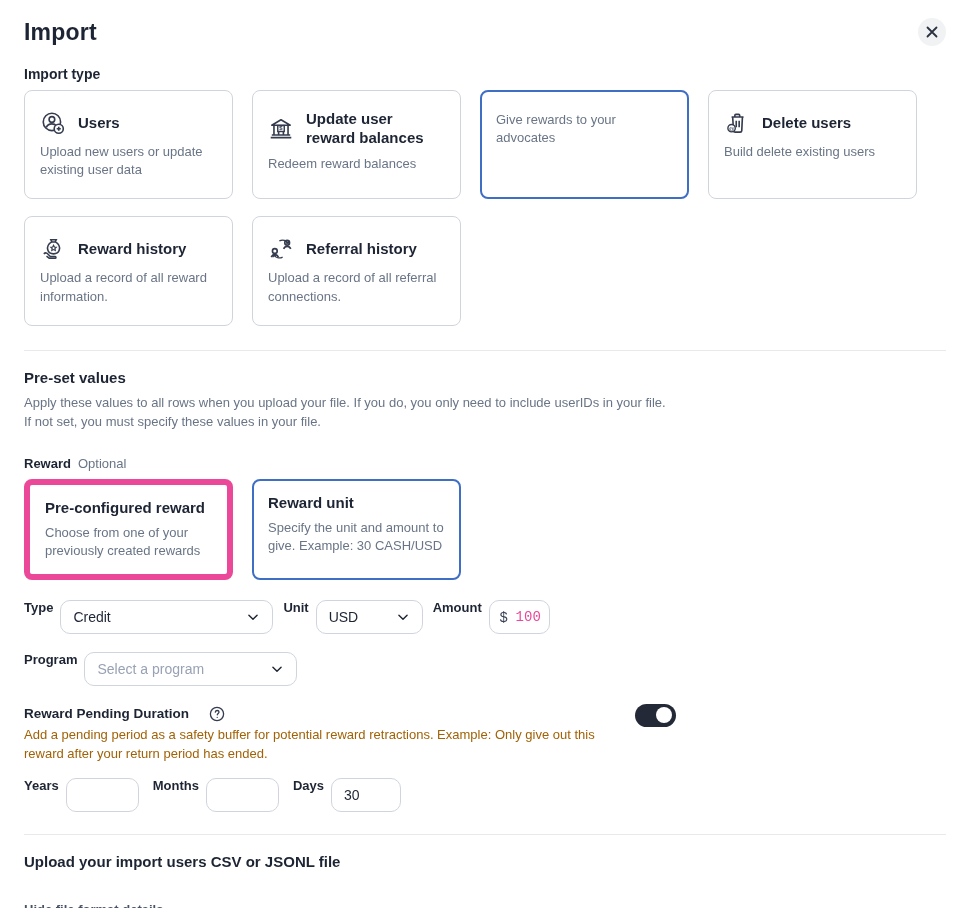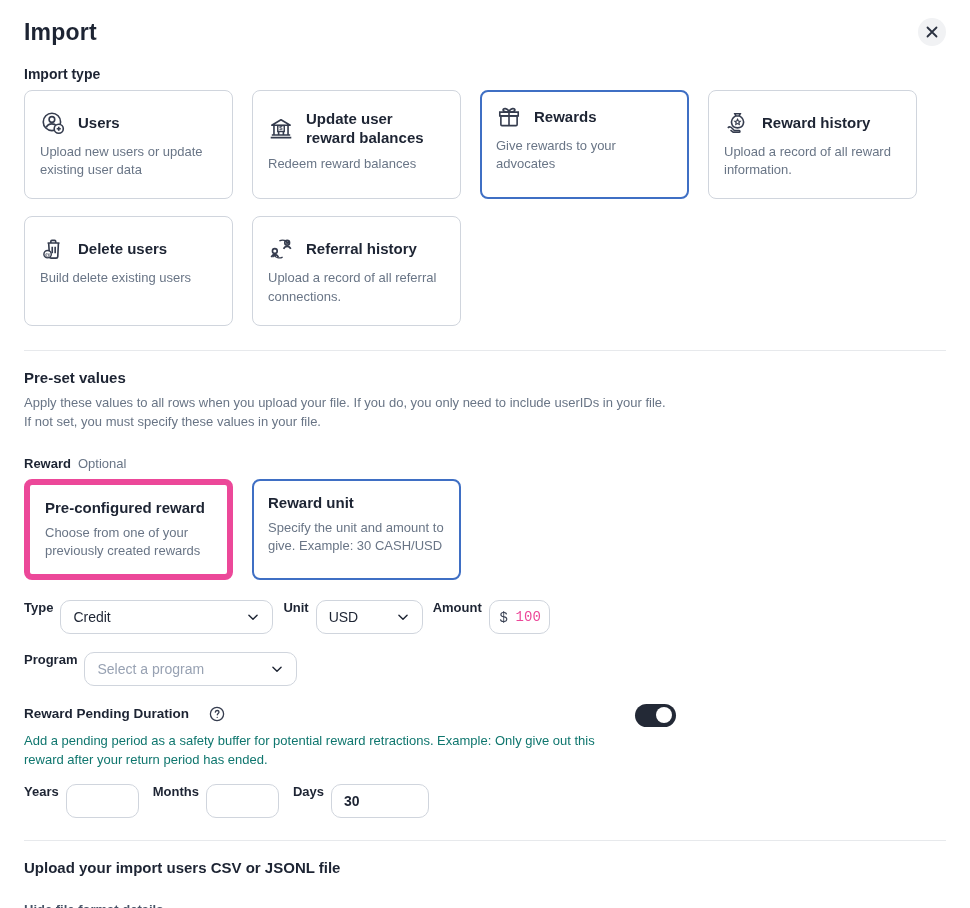--- a/index.html
+++ b/index.html
@@ -52,29 +52,29 @@
   .amount-input { border:none; outline:none; width:30px; font-size:14px; font-family:Liberation Mono, monospace; color:#ec4899; }
   .placeholder { color:#98a2b3; }
 
   .program-wrap { margin-top:18px; }
 
   
   .pending { position:relative; margin-top:20px; }
   .pending-head { display:flex; align-items:center; gap:20px; }
   .pending-label { font-size:13.5px; font-weight:700; }
   .help { display:flex; cursor:pointer; }
-  .pending-desc { margin-top:10px; font-size:13px; color:#0f766e; line-height:1.45; max-width:592px; }
+  .pending-desc { margin-top:4px; font-size:13px; color:#a16207; line-height:1.45; max-width:592px; }
   .toggle { position:absolute; left:611px; top:-2px; width:41px; height:23px; border-radius:12px;
     background:#232936; border:none; cursor:pointer; }
   .toggle .knob { position:absolute; top:3.5px; right:4px; width:16px; height:16px; border-radius:50%; background:#fff; }
 
   .dur-row { display:flex; gap:14px; margin-top:14px; }
   .dur-input { height:34px; border:1px solid #d0d5dd; border-radius:10px; padding:0 12px; font-size:14px;
     font-family:inherit; color:#1d2433; outline:none; }
-  .w-years { width:73px; } .w-months { width:73px; } .w-days { width:98px;font-weight:bold; }
+  .w-years { width:73px; } .w-months { width:73px; } .w-days { width:70px; }
 
   
   .upload-title { margin-top:18px; }
   .clipped-line { position:absolute; left:24px; top:902px; font-size:13px; font-weight:700; color:#475467; text-decoration:underline; cursor:pointer; }
 
   svg { display:block; }
 </style>
 </head>
 <body>
 
@@ -121,64 +121,52 @@
             <rect x="9" y="8.8" width="6" height="5.5" fill="#fff" stroke-width="1.3"></rect>
             <text x="12" y="13" font-size="5.5" font-weight="bold" fill="#353c4e" stroke="none" text-anchor="middle">$</text>
           </svg>
         </span>
         <span class="card-title">Update user reward balances</span>
       </div>
       <div class="card-desc">Redeem reward balances</div>
     </div>
 
     <div class="card selected">
-      <div class="card-head">
-        <span class="card-icon">
-          <svg width="26" height="26" viewBox="0 0 24 24" fill="none" stroke="#353c4e" stroke-width="1.5">
-            <rect x="4.5" y="11" width="15" height="9" rx="1"></rect>
-            <path d="M3.5 7.5h17v3.5h-17z"></path>
-            <path d="M12 7.5v12.5"></path>
-            <path d="M12 7.3 C10.8 3.5 6 3.6 6.6 5.8 C7 7.4 10 7.5 12 7.3 Z"></path>
-            <path d="M12 7.3 C13.2 3.5 18 3.6 17.4 5.8 C17 7.4 14 7.5 12 7.3 Z"></path>
-          </svg>
-        </span>
-        <span class="card-title">Rewards</span>
-      </div>
       <div class="card-desc">Give rewards to your advocates</div>
+    </div>
+
+    <div class="card">
+      <div class="card-head">
+        <span class="card-icon">
+          <svg width="26" height="26" viewBox="0 0 24 24" fill="none" stroke="#353c4e" stroke-width="1.5">
+            <path d="M7 6.5h11 M10 6.5V5a1 1 0 0 1 1-1h2.5a1 1 0 0 1 1 1v1.5"></path>
+            <path d="M8 6.5 L8.8 19a1.5 1.5 0 0 0 1.5 1.4h4.6a1.5 1.5 0 0 0 1.5-1.4L17 6.5"></path>
+            <path d="M11.3 10v6 M14 10v6"></path>
+            <circle cx="7" cy="16.8" r="3.4" fill="#fff" stroke-width="1.3"></circle>
+            <text x="7" y="19" font-size="5.5" fill="#353c4e" stroke="none" text-anchor="middle">@</text>
+          </svg>
+        </span>
+        <span class="card-title">Delete users</span>
+      </div>
+      <div class="card-desc">Build delete existing users</div>
     </div>
 
     <div class="card">
       <div class="card-head">
         <span class="card-icon">
           <svg width="26" height="26" viewBox="0 0 24 24" fill="none" stroke="#353c4e" stroke-width="1.4">
             <path d="M10.5 5.5h4 M11 5.5 L10 3.5h5 L14 5.5"></path>
             <path d="M10.8 5.5 C7.5 7.5 6.5 10.5 7.2 13 C8 15.5 10 16.5 12.5 16.5 C15 16.5 17 15.5 17.8 13 C18.5 10.5 17.5 7.5 14.2 5.5"></path>
             <path d="M12.5 8.6l.8 1.6 1.7.2-1.2 1.2.3 1.7-1.6-.8-1.6.8.3-1.7-1.2-1.2 1.7-.2z" stroke-width="1.1"></path>
             <path d="M3.5 16.5 C5 15 6.5 15.5 7.5 16.8 L9.5 19 H14 C15 19 15 20.5 14 20.5 H8.5 L6 18.5"></path>
           </svg>
         </span>
         <span class="card-title">Reward history</span>
       </div>
       <div class="card-desc">Upload a record of all reward information.</div>
-    </div>
-
-    <div class="card">
-      <div class="card-head">
-        <span class="card-icon">
-          <svg width="26" height="26" viewBox="0 0 24 24" fill="none" stroke="#353c4e" stroke-width="1.5">
-            <path d="M7 6.5h11 M10 6.5V5a1 1 0 0 1 1-1h2.5a1 1 0 0 1 1 1v1.5"></path>
-            <path d="M8 6.5 L8.8 19a1.5 1.5 0 0 0 1.5 1.4h4.6a1.5 1.5 0 0 0 1.5-1.4L17 6.5"></path>
-            <path d="M11.3 10v6 M14 10v6"></path>
-            <circle cx="7" cy="16.8" r="3.4" fill="#fff" stroke-width="1.3"></circle>
-            <text x="7" y="19" font-size="5.5" fill="#353c4e" stroke="none" text-anchor="middle">@</text>
-          </svg>
-        </span>
-        <span class="card-title">Delete users</span>
-      </div>
-      <div class="card-desc">Build delete existing users</div>
     </div>
 
     <div class="card">
       <div class="card-head">
         <span class="card-icon">
           <svg width="26" height="26" viewBox="0 0 24 24" fill="none" stroke="#353c4e" stroke-width="1.5">
             <circle cx="6.3" cy="13.8" r="2.2"></circle>
             <path d="M3 19.5c.7-1.6 1.9-2.3 3.3-2.3s2.6.7 3.3 2.3"></path>
             <circle cx="17.7" cy="6.2" r="2.2"></circle>
             <path d="M14.4 11.9c.7-1.6 1.9-2.3 3.3-2.3s2.6.7 3.3 2.3"></path>

